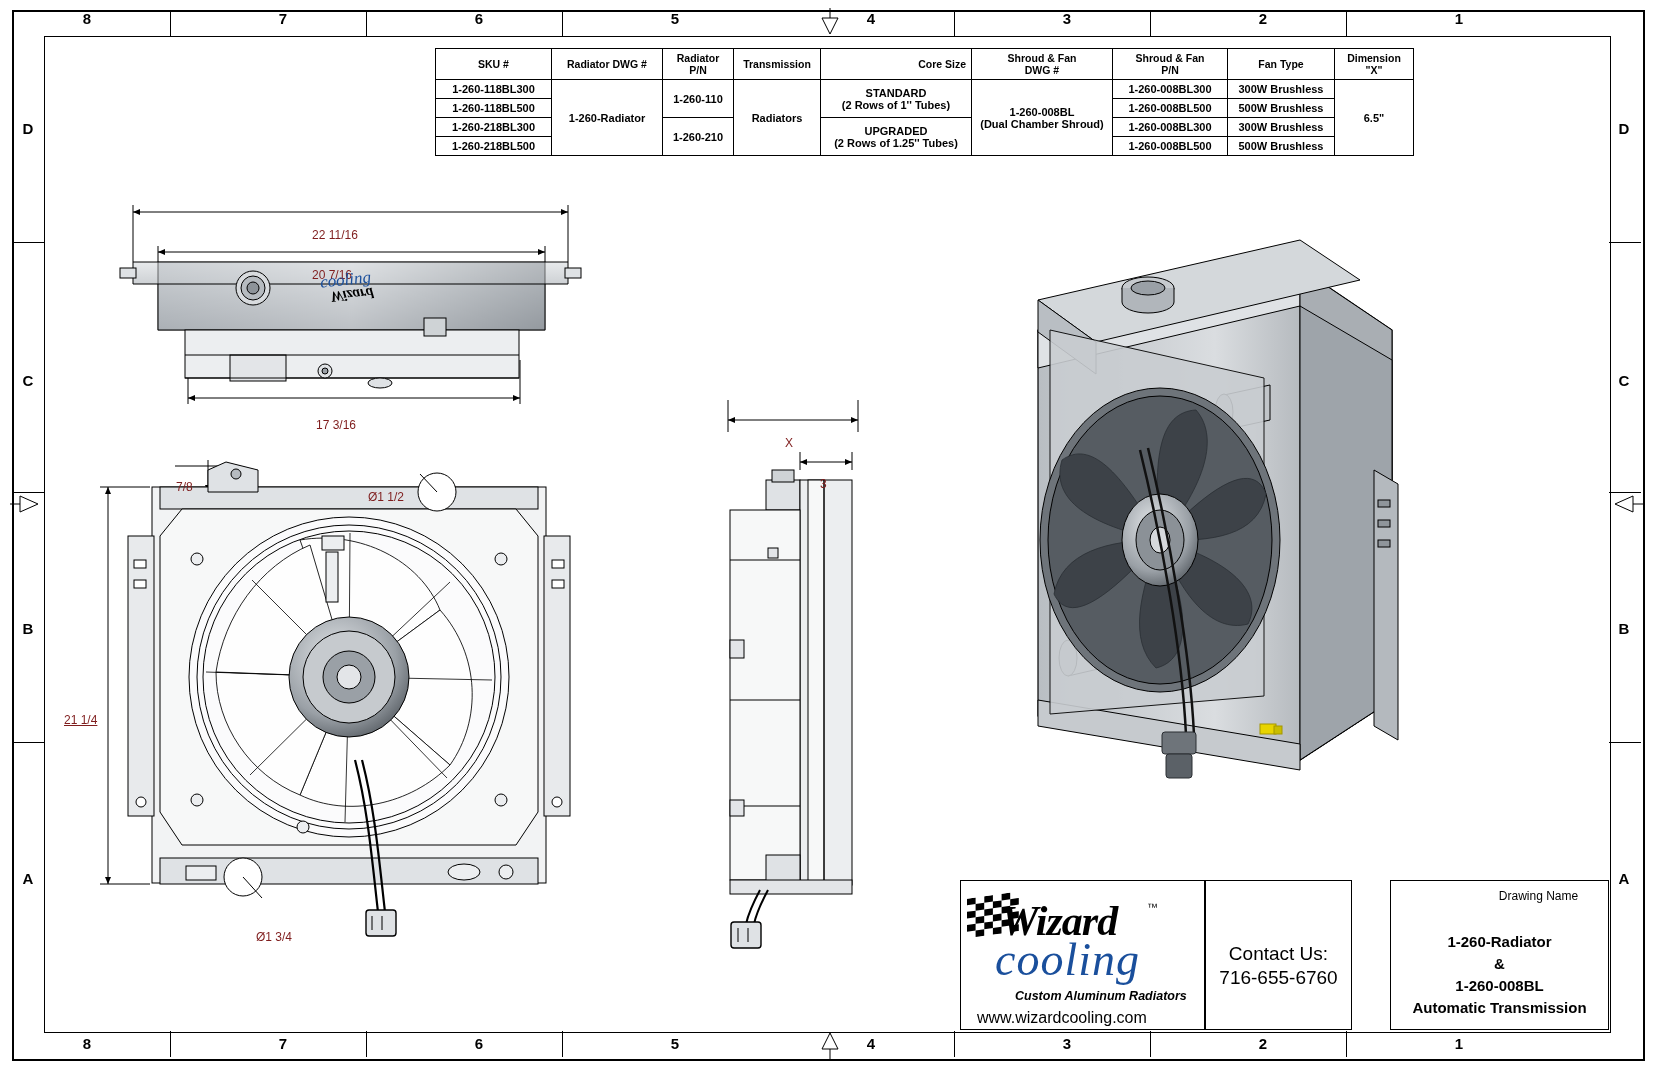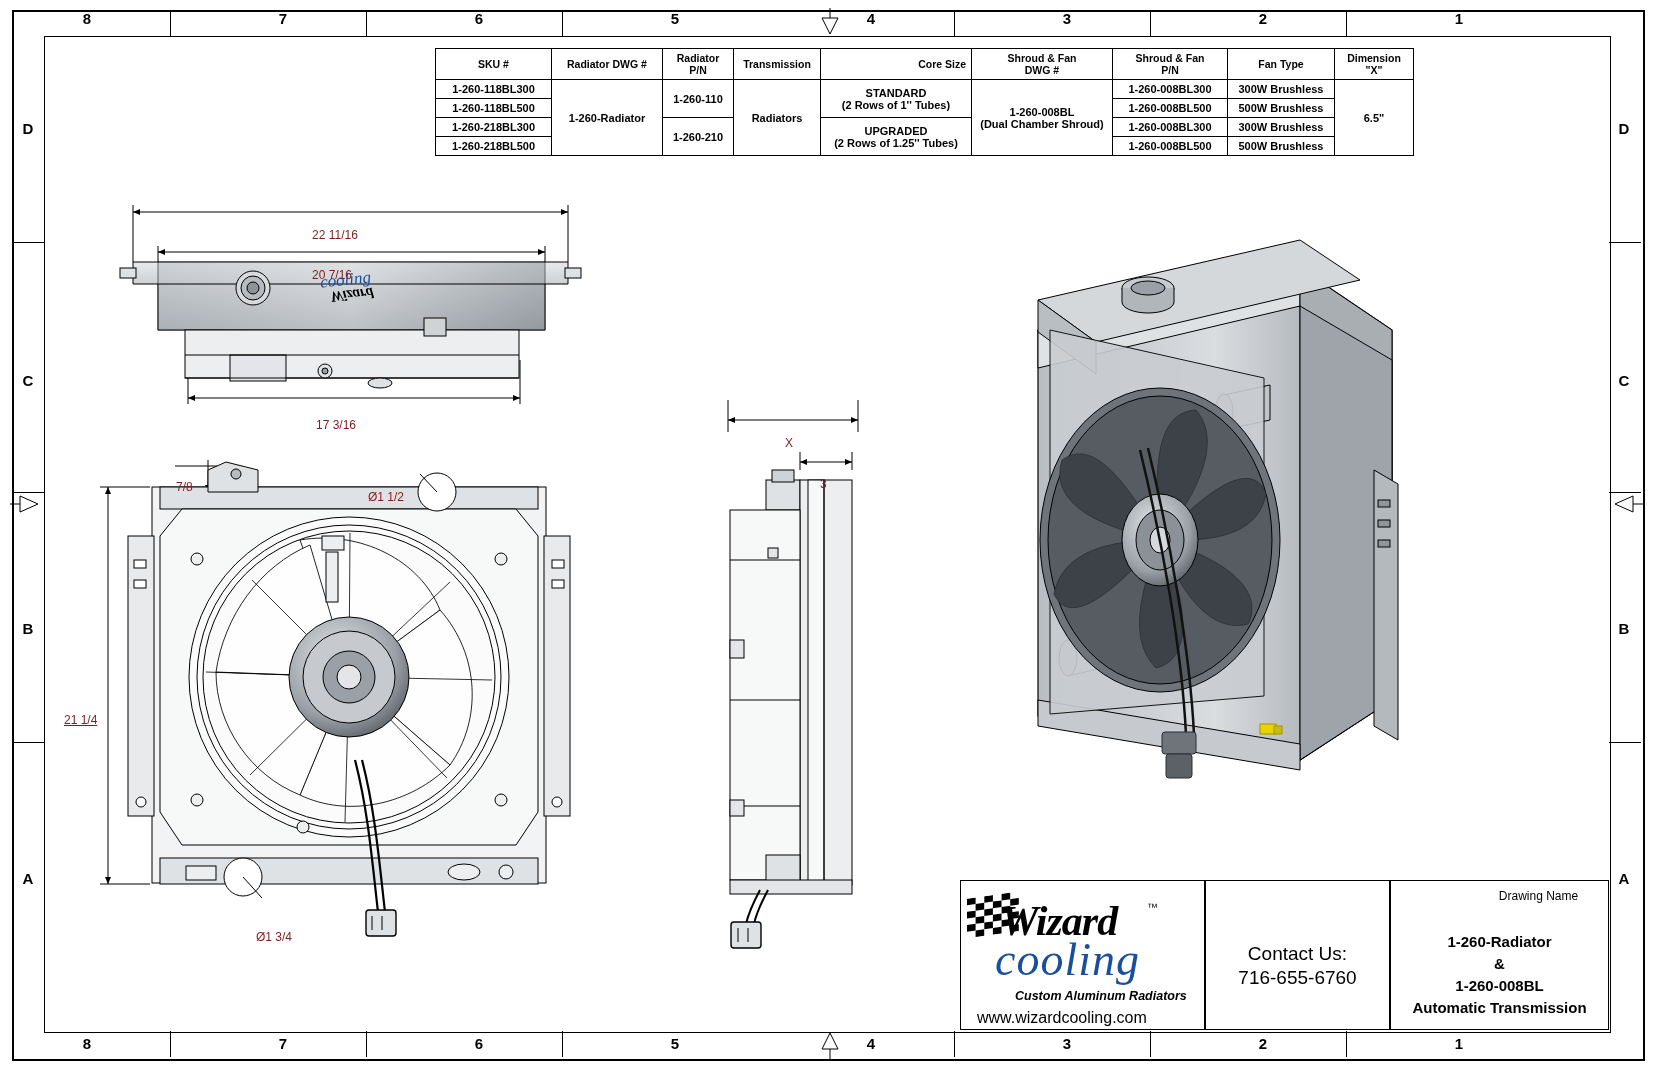--- a/index.html
+++ b/index.html
@@ -27,21 +27,21 @@
   .spec-table th, .spec-table td { border:1px solid #000; text-align:center; vertical-align:middle; padding:3px 5px; font-weight:bold; }
   .spec-table th { font-size:10.5px; line-height:1.15; }
   .spec-table td { font-size:11px; }
 
   
   .dim { position:absolute; font-size:12px; color:#7f1d1d; white-space:nowrap;margin-top:40px; }
 
   
   .tb { position:absolute; border:1px solid #000; box-sizing:border-box; }
   #tb-logo { left:960px; top:880px; width:245px; height:150px; }
-  #tb-contact { left:1205px; top:880px; width:185px; height:150px; }
+  #tb-contact { left:1205px; top:880px; width:147px; height:150px; }
   #tb-name { left:1390px; top:880px; width:219px; height:150px; }
 
   .logo-wiz { position:absolute; left:40px; top:16px; font-family:"Liberation Serif", serif; font-size:42px; font-weight:bold; font-style:italic; letter-spacing:-1px; }
   .logo-cool { position:absolute; left:34px; top:52px; font-family:"Liberation Serif", serif; font-size:46px; font-style:italic; color:#1a4f9c; letter-spacing:1px; }
   .logo-tag { position:absolute; left:54px; top:108px; font-size:12.5px; font-weight:bold; font-style:italic; }
   .logo-url { position:absolute; left:16px; top:128px; font-size:16px; }
   .flag { position:absolute; left:6px; top:14px; width:52px; height:40px; transform:skewY(-8deg); }
 
   .contact-l1 { position:absolute; left:0; top:62px; width:100%; text-align:center; font-size:19px; }
   .contact-l2 { position:absolute; left:0; top:86px; width:100%; text-align:center; font-size:19px; }

